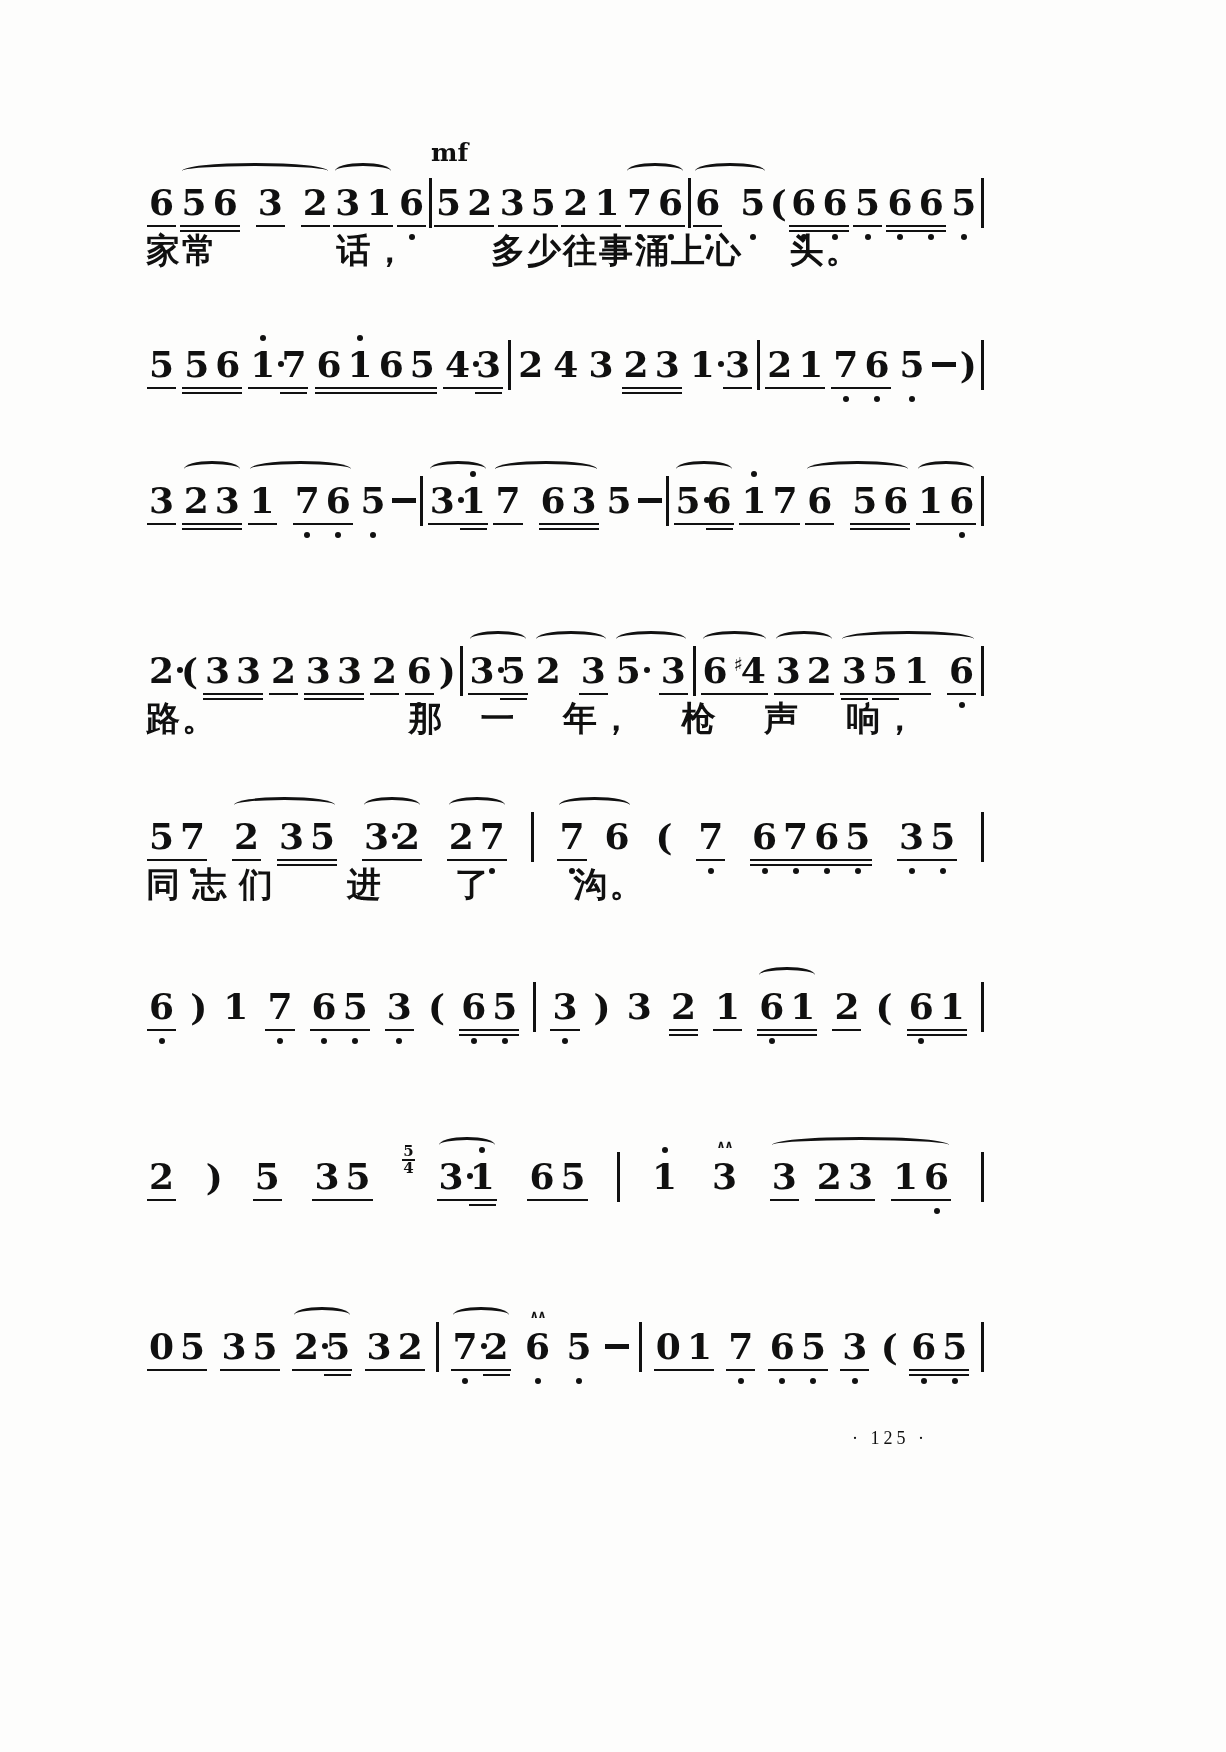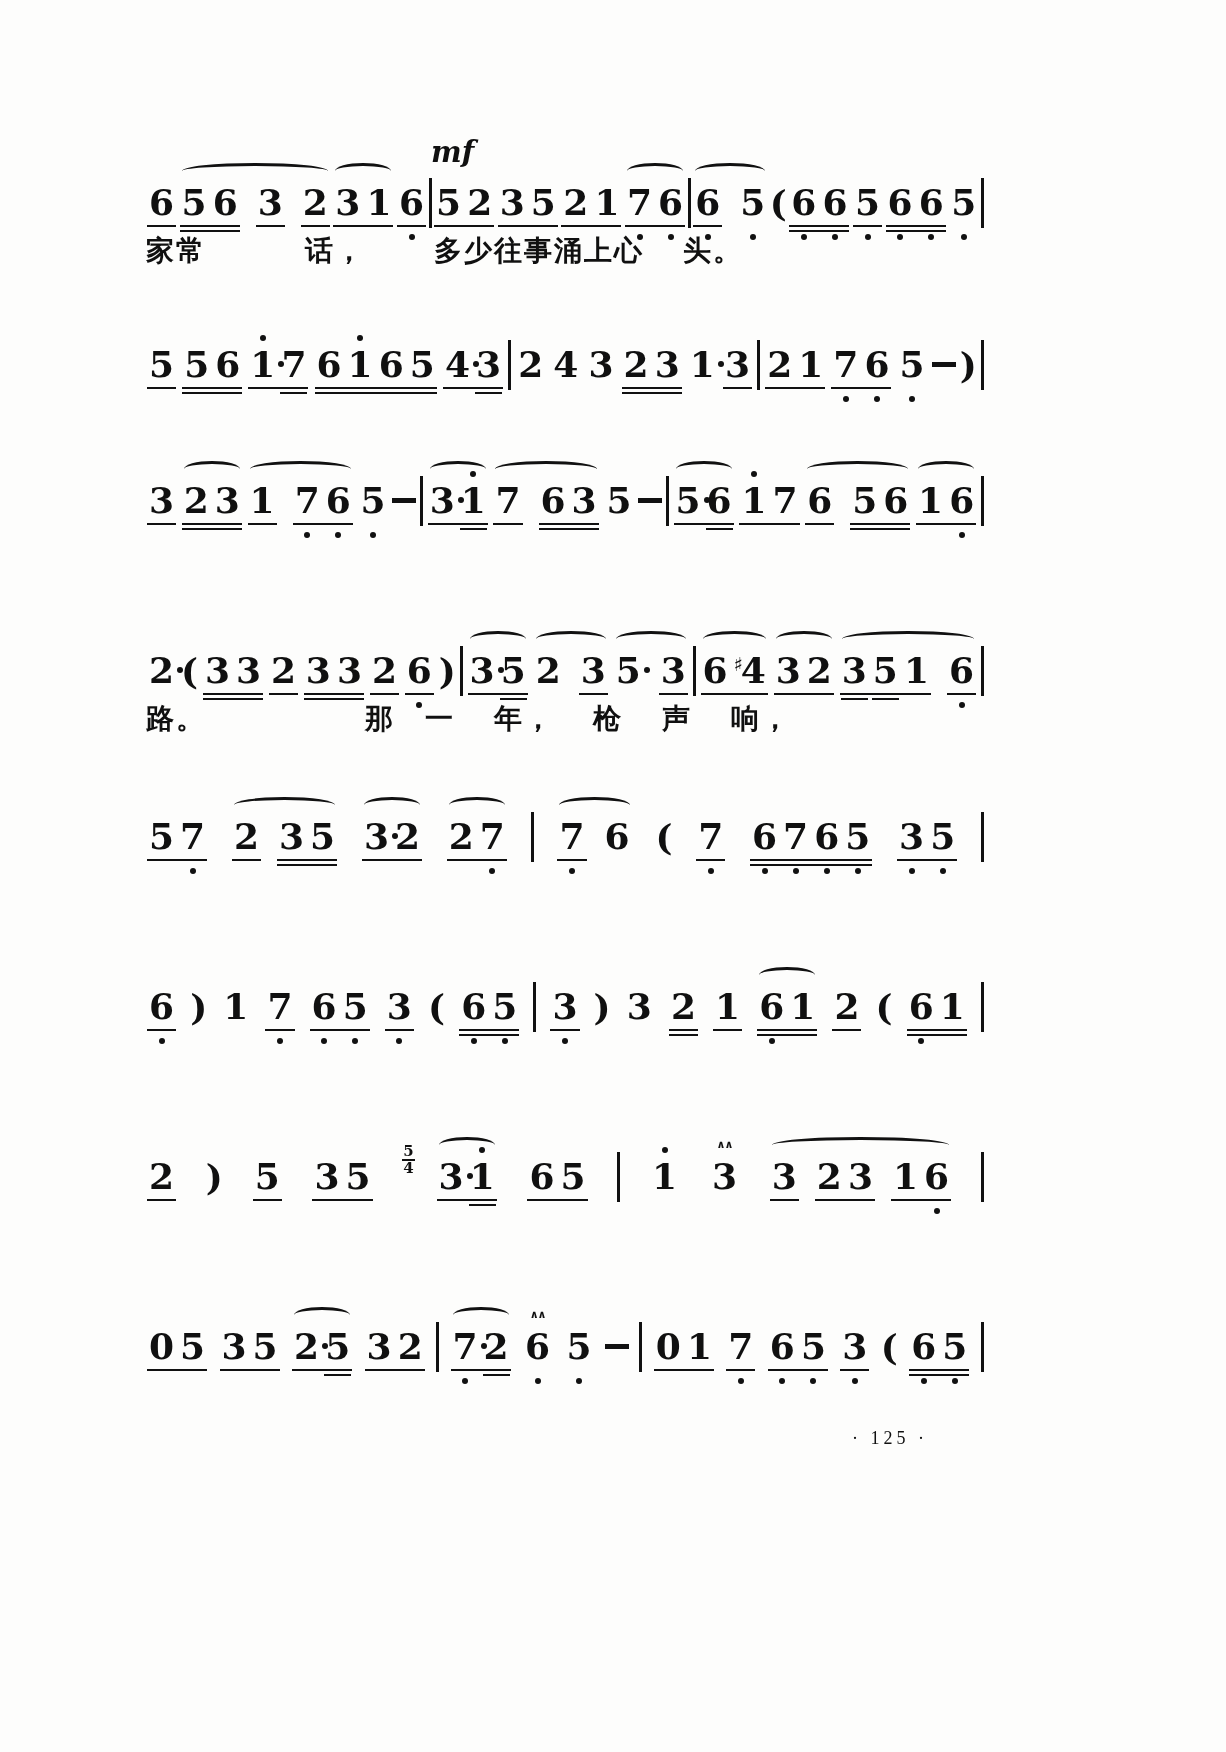--- a/index.html
+++ b/index.html
@@ -18,33 +18,33 @@
   .t-x1::after{content:"";position:absolute;left:2px;right:2px;bottom:-10px;height:2.5px;background:#111;}
   .digit{font-family:"DejaVu Serif",serif;font-weight:bold;font-size:36px;line-height:40px;display:inline-block;}
   .odot{position:absolute;width:6px;height:6px;background:#111;border-radius:50%;left:50%;transform:translateX(-50%);}
   .hd{top:-9px;}
   .ld{bottom:-18px;}
   .aug{position:absolute;right:-6px;top:17px;width:6px;height:6px;background:#111;border-radius:50%;}
   .arc{position:absolute;top:-19px;left:3px;right:3px;height:13px;
        border-top:3px solid #111;border-radius:100% 100% 0 0;}
   .arcspan{position:relative;display:inline-flex;column-gap:14px;align-items:flex-start;}
   .dyn{position:absolute;top:-42px;left:-2px;font-family:"DejaVu Serif",serif;
-       font-style:italic;font-weight:bold;font-size:29px;line-height:25px;text-align:center;}
+       font-weight:bold;font-size:25px;line-height:25px;text-align:center;}
   .mord{position:absolute;top:-17px;left:50%;transform:translateX(-50%);
         font-family:"DejaVu Sans",sans-serif;font-weight:bold;font-size:11px;line-height:11px;letter-spacing:-1px;}
   .sharp{font-family:"DejaVu Serif",serif;font-weight:bold;font-size:19px;line-height:20px;
          position:relative;top:-12px;margin-right:-2px;display:inline-block;}
   .bar{width:3px;height:50px;background:#111;margin-top:-4px;flex:0 0 auto;}
   .dash{width:24px;height:4.5px;background:#111;margin-top:18px;flex:0 0 auto;}
   .paren{font-family:"DejaVu Serif",serif;font-weight:bold;font-size:36px;line-height:42px;}
   .ts{display:inline-flex;flex-direction:column;align-items:center;
       font-family:"DejaVu Serif",serif;font-weight:bold;font-size:15px;line-height:15px;
       transform:translateY(-12px);margin-right:-8px;}
   .ts span:first-child{border-bottom:2px solid #111;padding:0 1px;}
-  .sys-lyrics{position:absolute;left:0;top:54px;font-size:28px;line-height:30px;
+  .sys-lyrics{position:absolute;left:0;top:54px;font-size:34px;line-height:30px;
               letter-spacing:2px;white-space:pre;font-weight:bold;}
   .page-num{position:absolute;top:1428px;left:852px;font-size:18px;letter-spacing:4px;}
 </style>
 </head>
 <body>
 
 <div class="page">
   <div id="score">
       <div class="sys s1">
         <div class="sys-notes">
@@ -371,20 +371,21 @@
             <span class="tok"><span class="digit">7</span><span class="odot ld"></span></span>
             <span class="tok"><span class="digit">6</span><span class="odot ld"></span></span>
             <span class="tok"><span class="digit">5</span><span class="odot ld"></span></span>
           </span>
           <span class="grp g-u1">
             <span class="tok"><span class="digit">3</span><span class="odot ld"></span></span>
             <span class="tok"><span class="digit">5</span><span class="odot ld"></span></span>
           </span>
           <span class="bar"></span>
         </div>
+        <div class="sys-lyrics">同 志 们　　进　　了　　 沟。</div>
       </div>
       <div class="sys s6">
         <div class="sys-notes">
           <span class="grp g-u1">
             <span class="tok"><span class="digit">6</span><span class="odot ld"></span></span>
           </span>
           <span class="paren">)</span>
           <span class="grp">
             <span class="tok"><span class="digit">1</span></span>
           </span>

